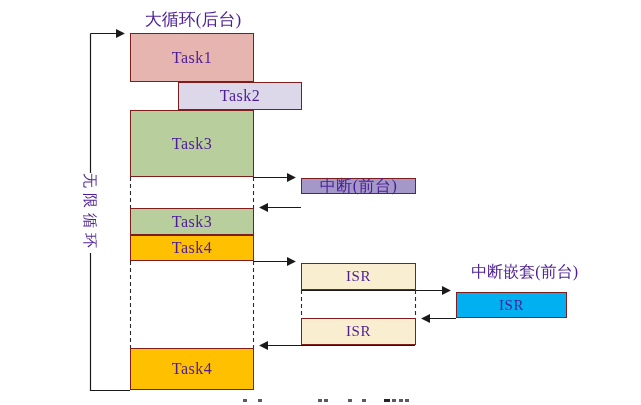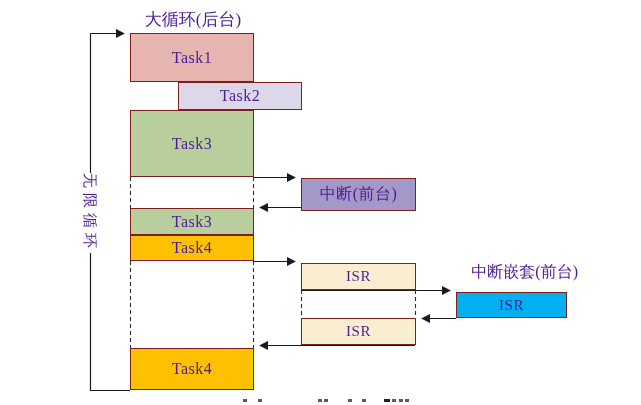--- a/index.html
+++ b/index.html
@@ -86,21 +86,21 @@
   <div class="title" style="left:446px;top:262px;width:132px;font-size:16px;text-align:right;">中断嵌套(前台)</div>
   <div class="vlabel">无限循环</div>
 
   <div class="box" style="left: 130px; top: 33px; width: 124px; height: 49px; background-color: rgb(231, 181, 175);">Task1</div>
   <div class="box" style="left: 130px; top: 82px; width: 124px; height: 28px; background-color: rgb(220, 216, 233); margin-left: 48px;">Task2</div>
   <div class="box" style="left: 130px; top: 110px; width: 124px; height: 67px; background-color: rgb(185, 206, 157);">Task3</div>
   <div class="box" style="left: 130px; top: 208px; width: 124px; height: 27px; background-color: rgb(185, 206, 157);">Task3</div>
   <div class="box" style="left: 130px; top: 235px; width: 124px; height: 26px; background-color: rgb(255, 192, 0);">Task4</div>
   <div class="box" style="left: 130px; top: 348px; width: 124px; height: 42px; background-color: rgb(255, 192, 0);">Task4</div>
 
-  <div class="box" style="left: 301px; top: 178px; width: 115px; height: 33px; background-color: rgb(163, 152, 199);">中断(前台)</div>
+  <div class="box" style="left: 301px; top: 178px; width: 115px; height: 16px; background-color: rgb(163, 152, 199);">中断(前台)</div>
   <div class="box" style="left: 301px; top: 263px; width: 115px; height: 27px; font-size: 15px; background-color: rgb(249, 238, 207);">ISR</div>
   <div class="box" style="left: 301px; top: 318px; width: 115px; height: 27px; font-size: 15px; background-color: rgb(249, 238, 207);">ISR</div>
   <div class="box" style="left: 456px; top: 292px; width: 111px; height: 26px; font-size: 15px; background-color: rgb(0, 176, 240);">ISR</div>
 
   <div class="caption-marks">
     <i style="left:243px;"></i>
       <i style="left:258px;"></i>
       <i style="left:318px;"></i>
     <i style="left:324px;"></i>
       <i style="left:348px;"></i>

